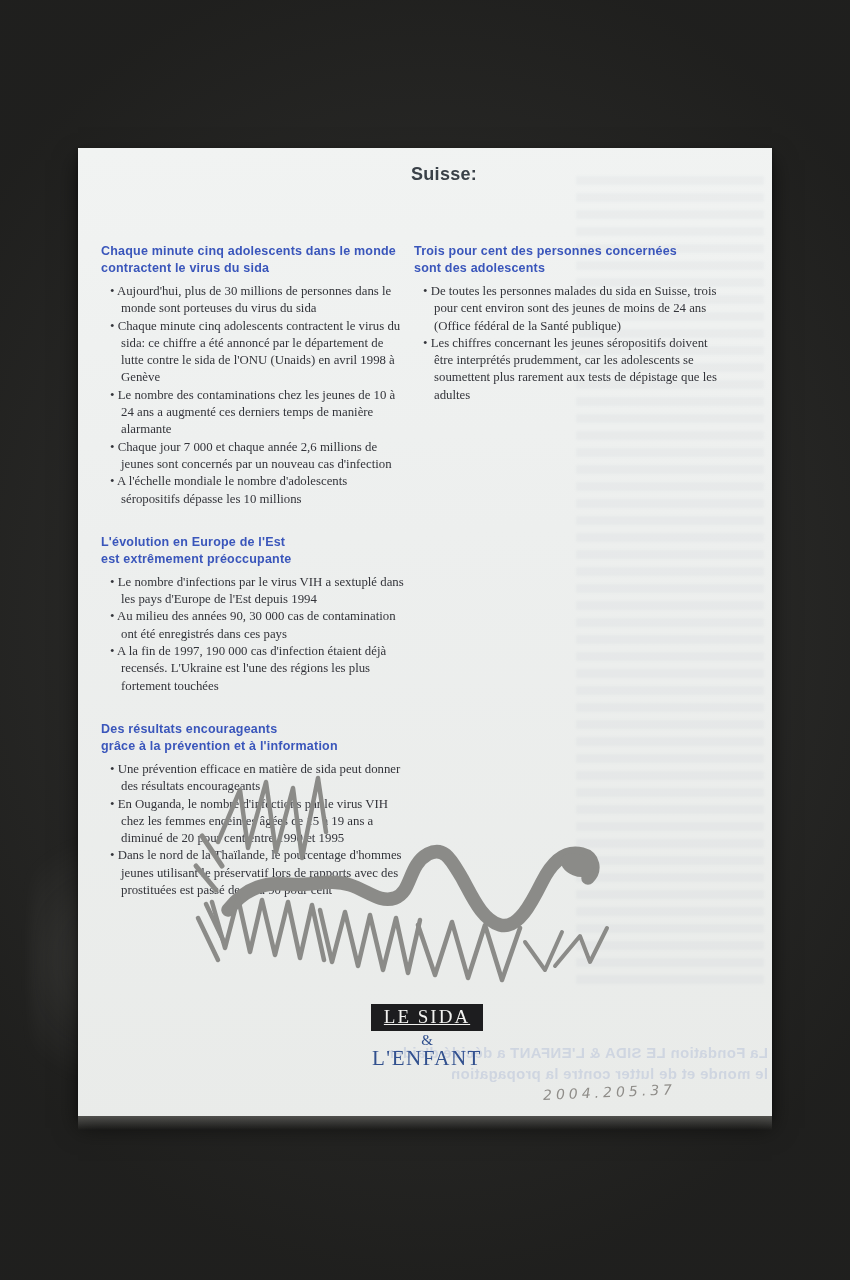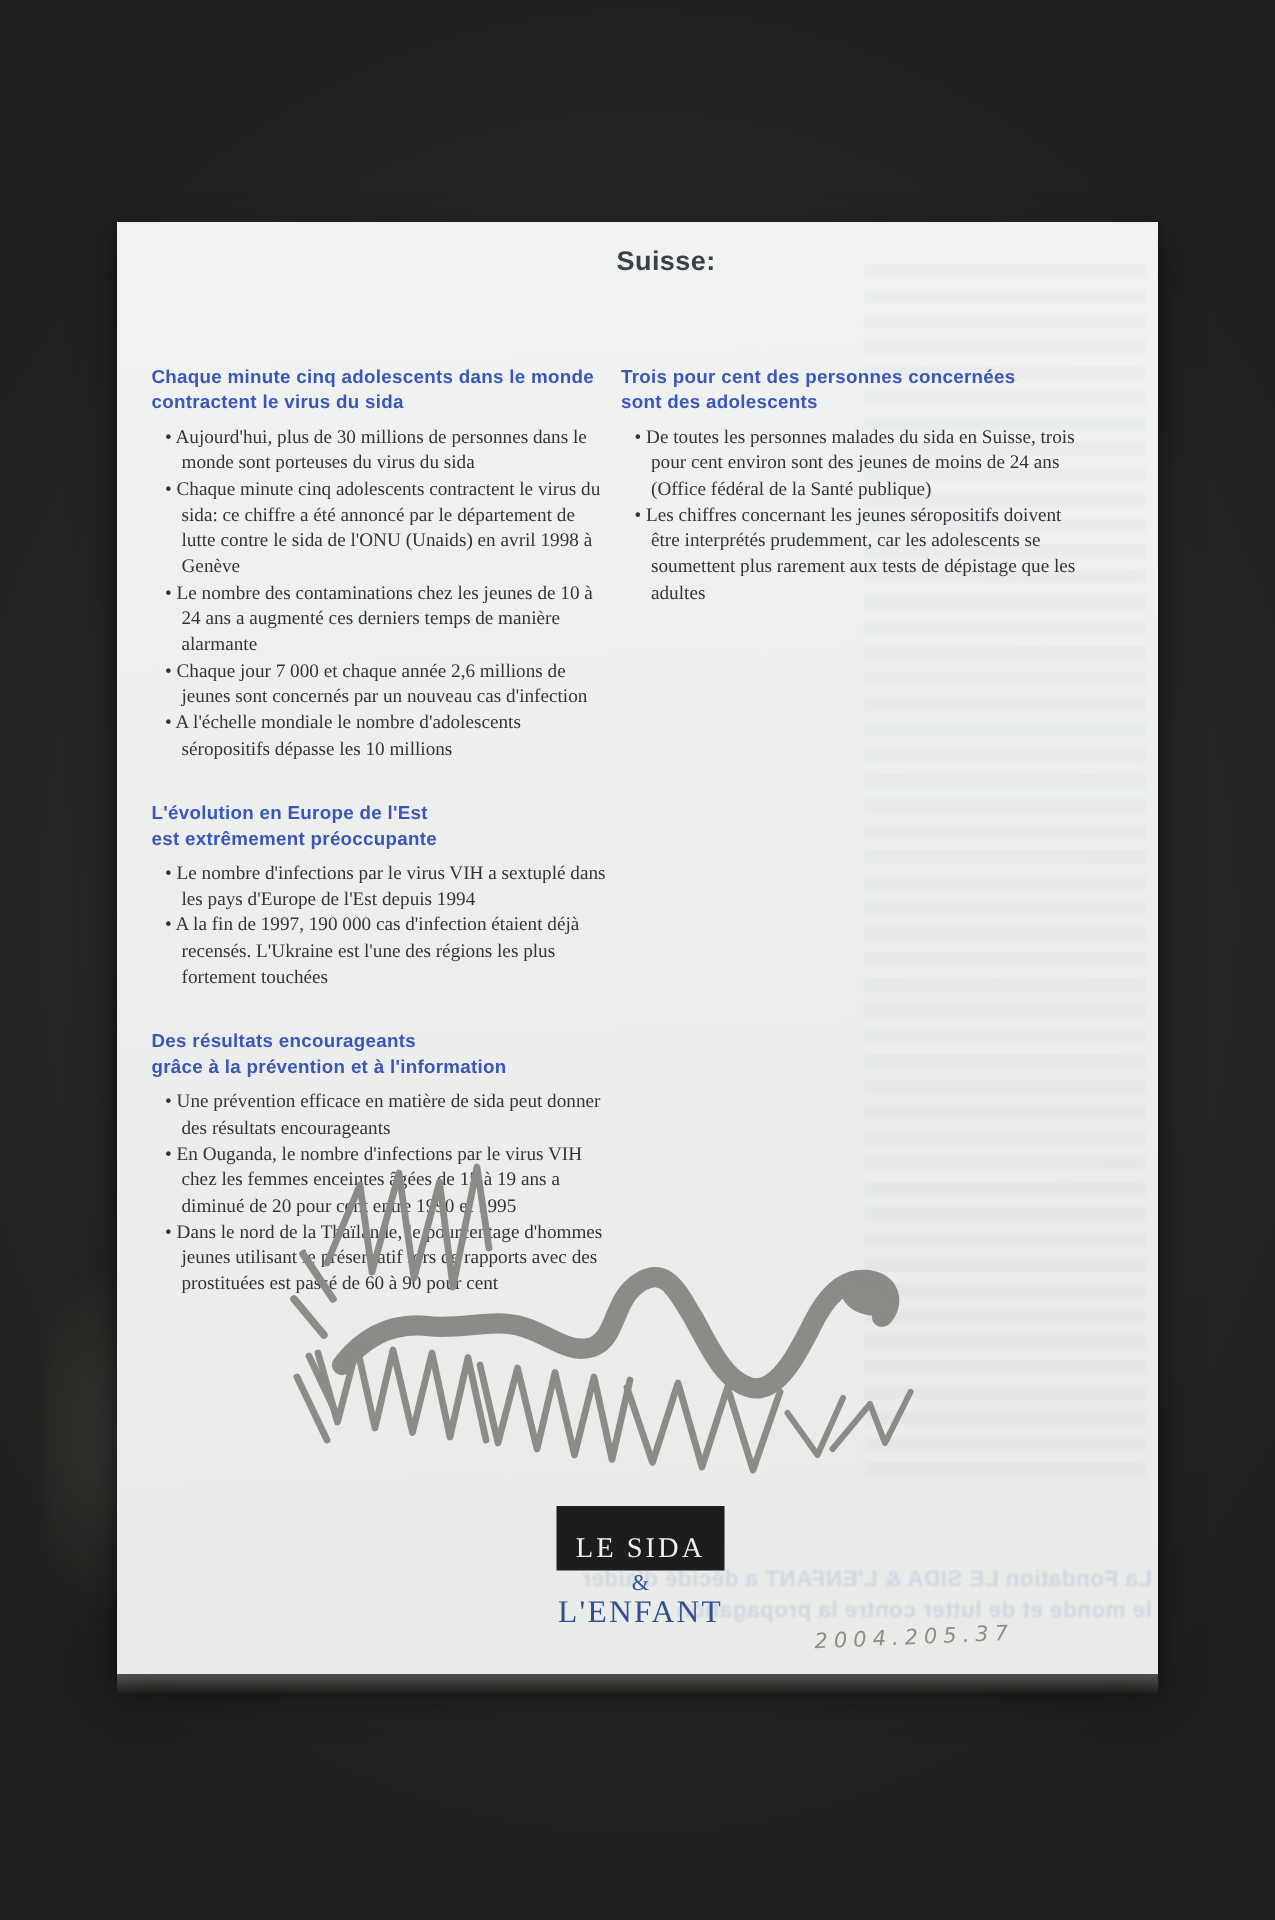--- a/index.html
+++ b/index.html
@@ -65,21 +65,21 @@
     font-size:15px;font-weight:bold;line-height:21px;color:#4a66b5;
     opacity:0.16;filter:blur(0.7px);letter-spacing:0.3px;white-space:nowrap;
   }
   
   .drawing{position:absolute;left:112px;top:622px;width:470px;height:230px;}
   
   .logo{position:absolute;left:293px;top:856px;width:112px;text-align:center;
         font-family:"Liberation Serif",serif;}
   .logo-bar{
     background:#1d1d1f;color:#f2f2f0;display:block;
-    font-size:19px;letter-spacing:2px;padding:18px 4px 3px 4px;
+    font-size:19px;letter-spacing:2px;padding:2px 4px 3px 4px;text-decoration:underline;
   }
   .logo-amp{display:block;color:#31508e;font-size:15px;line-height:15px;margin-top:2px;}
   .logo-enfant{display:block;color:#31508e;font-size:21px;letter-spacing:1.5px;line-height:20px;}
   
   .footer{
     position:absolute;left:402px;top:856px;width:260px;
     font-family:"Liberation Serif",serif;font-size:10.8px;line-height:13.5px;color:#3a3a3e;
   }
   .footer .blk{margin-bottom:13px;}
   .footer span{display:block;}
@@ -119,20 +119,21 @@
       </ul>
     </div>
 
     <div class="doc-section">
       <h3 class="sec-heading">
         <span>L'évolution en Europe de l'Est</span>
         <span>est extrêmement préoccupante</span>
       </h3>
       <ul class="bullets">
         <li>Le nombre d'infections par le virus VIH a sextuplé dans les pays d'Europe de l'Est depuis 1994</li>
+        <li>Au milieu des années 90, 30 000 cas de contamination ont été enregistrés dans ces pays</li>
         <li>A la fin de 1997, 190 000 cas d'infection étaient déjà recensés. L'Ukraine est l'une des régions les plus fortement touchées</li>
       </ul>
     </div>
 
     <div class="doc-section">
       <h3 class="sec-heading">
         <span>Des résultats encourageants</span>
         <span>grâce à la prévention et à l'information</span>
       </h3>
       <ul class="bullets">

